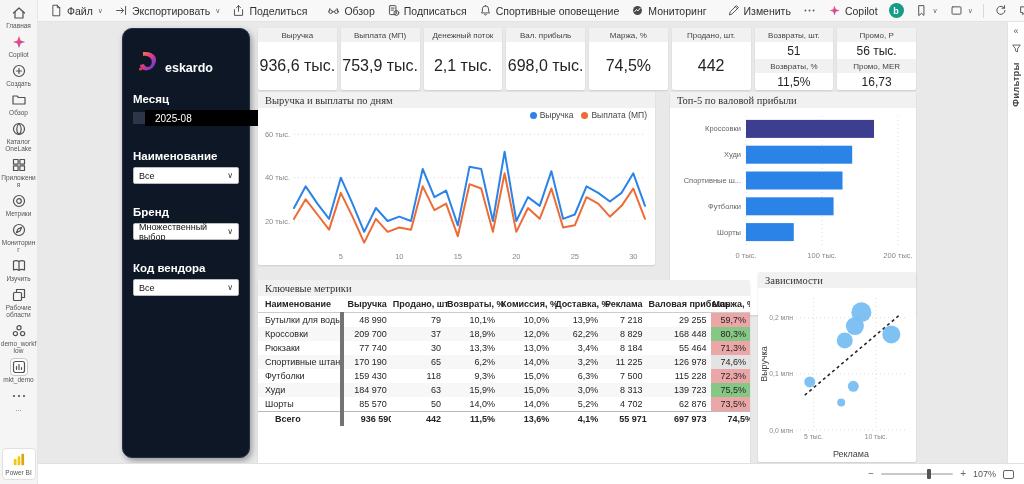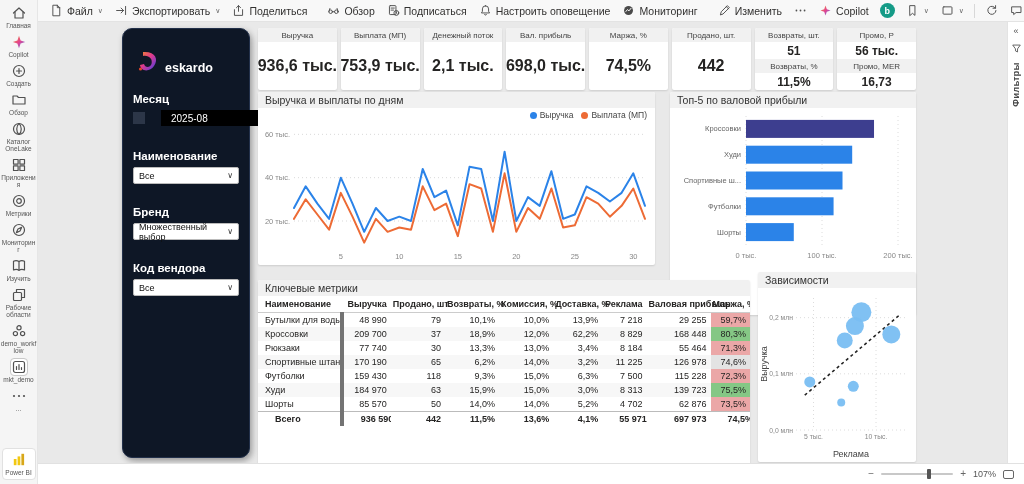--- a/index.html
+++ b/index.html
@@ -35,42 +35,42 @@
   
   .canvas { position:absolute; left:38px; top:22px; width:969px; height:441px; background:#e9e9e9; }
 
   
   .fpanel { position:absolute; left:84px; top:6px; width:128px; height:430px; background:#0e1726;
     border:1px solid #22304a; border-radius:10px; box-shadow:2px 3px 6px rgba(0,0,0,.35);
     padding:14px 10px; color:#fff; }
   .fp-logo { display:flex; align-items:flex-end; gap:4px; margin:6px 0 18px 2px; }
   .fp-logo-text { font-size:12.5px; font-weight:bold; color:#fff; }
   .fp-label { font-size:11.5px; font-weight:bold; margin:14px 0 5px 0; }
-  .fp-month { display:flex; align-items:center; gap:16px; }
+  .fp-month { display:flex; align-items:center; gap:0; }
   .fp-check { width:12px; height:12px; background:#2c3648; flex:0 0 12px; }
   .fp-input { flex:1; background:#000; color:#fff; border:none; font-family:inherit;
     font-size:10px; height:16px; padding:0 0 0 10px; }
   .fp-select { width:100%; height:17px; background:#fff; color:#111; border:1px solid #bbb;
     border-radius:2px; font-size:9px; display:flex; align-items:center; justify-content:space-between;
     padding:0 5px; cursor:pointer; }
   .fp-select .chev { font-size:8px; color:#333; }
 
   
   .panel { position:absolute; background:#fff; border-radius:2px; box-shadow:0 1px 2px rgba(0,0,0,.12); overflow:hidden; }
   .panel-title { height:16px; background:#f1f1f1; font-size:10.5px; color:#333;
-    display:flex; align-items:center; padding:0 7px; }
+    display:flex; align-items:center; padding:0 7px;font-family:Liberation Serif, serif; }
 
   
   .kpi-row { position:absolute; left:220px; top:6px; width:658px; height:62px; display:flex; gap:4px; }
   .kpi { flex:1; background:#fff; border-radius:2px; box-shadow:0 1px 2px rgba(0,0,0,.12);
     display:flex; flex-direction:column; overflow:hidden; }
   .kpi-title { height:14px; background:#f1f1f1; font-size:8px; color:#444; display:flex;
     align-items:center; justify-content:center; white-space:nowrap; }
   .kpi-value { flex:1; display:flex; align-items:center; justify-content:center;
-    font-size:16px; color:#252423; white-space:nowrap;font-weight:bold; }
+    font-size:16px; color:#252423; white-space:nowrap; }
   .kpi.stacked .kpi-value { font-size:12px; }
 
   .legend { height:14px; display:flex; justify-content:flex-end; align-items:center; gap:8px;
     padding-right:8px; font-size:8.5px; color:#444; }
   .legend .dot { width:7px; height:7px; border-radius:50%; display:inline-block; margin-right:3px; }
   .legend-item { display:flex; align-items:center; }
 
   
   .ktable { width:100%; border-collapse:collapse; font-size:9px; color:#252423; table-layout:fixed; }
   .ktable th { font-weight:bold; text-align:right; padding:3px 4px 3px 2px; border-bottom:1px solid #ccc; white-space:nowrap; }
@@ -261,21 +261,21 @@
           <circle cx="11.5" cy="11" r="3"></circle>
           <path d="M11.5 9.6V11l1 .8"></path>
         </svg>
         <span>Подписаться</span>
       </button>
       <button class="tb-btn">
         <svg viewBox="0 0 16 16" fill="none" stroke="#515151" stroke-width="1.2" stroke-linecap="round" stroke-linejoin="round" width="13" height="13">
           <path d="M8 2.2a3.8 3.8 0 0 1 3.8 3.8v3l1.2 2H3L4.2 9V6A3.8 3.8 0 0 1 8 2.2z"></path>
           <path d="M6.8 12.8a1.3 1.3 0 0 0 2.4 0"></path>
         </svg>
-        <span>Настроить оповещение</span>
+        <span>Спортивные оповещение</span>
       </button>
       <button class="tb-btn">
         <svg viewBox="0 0 16 16" fill="none" stroke="#515151" stroke-width="1.2" stroke-linecap="round" stroke-linejoin="round" width="13" height="13">
           <circle cx="8" cy="8" r="5.5" fill="#4a4a4a" stroke="none"></circle>
           <path d="M4.8 9.2l2-2.4 1.7 1.7 2.7-3.3" stroke="#fff"></path>
         </svg>
         <span>Мониторинг</span>
       </button>
       <span class="tb-div"></span>
       <button class="tb-btn">

